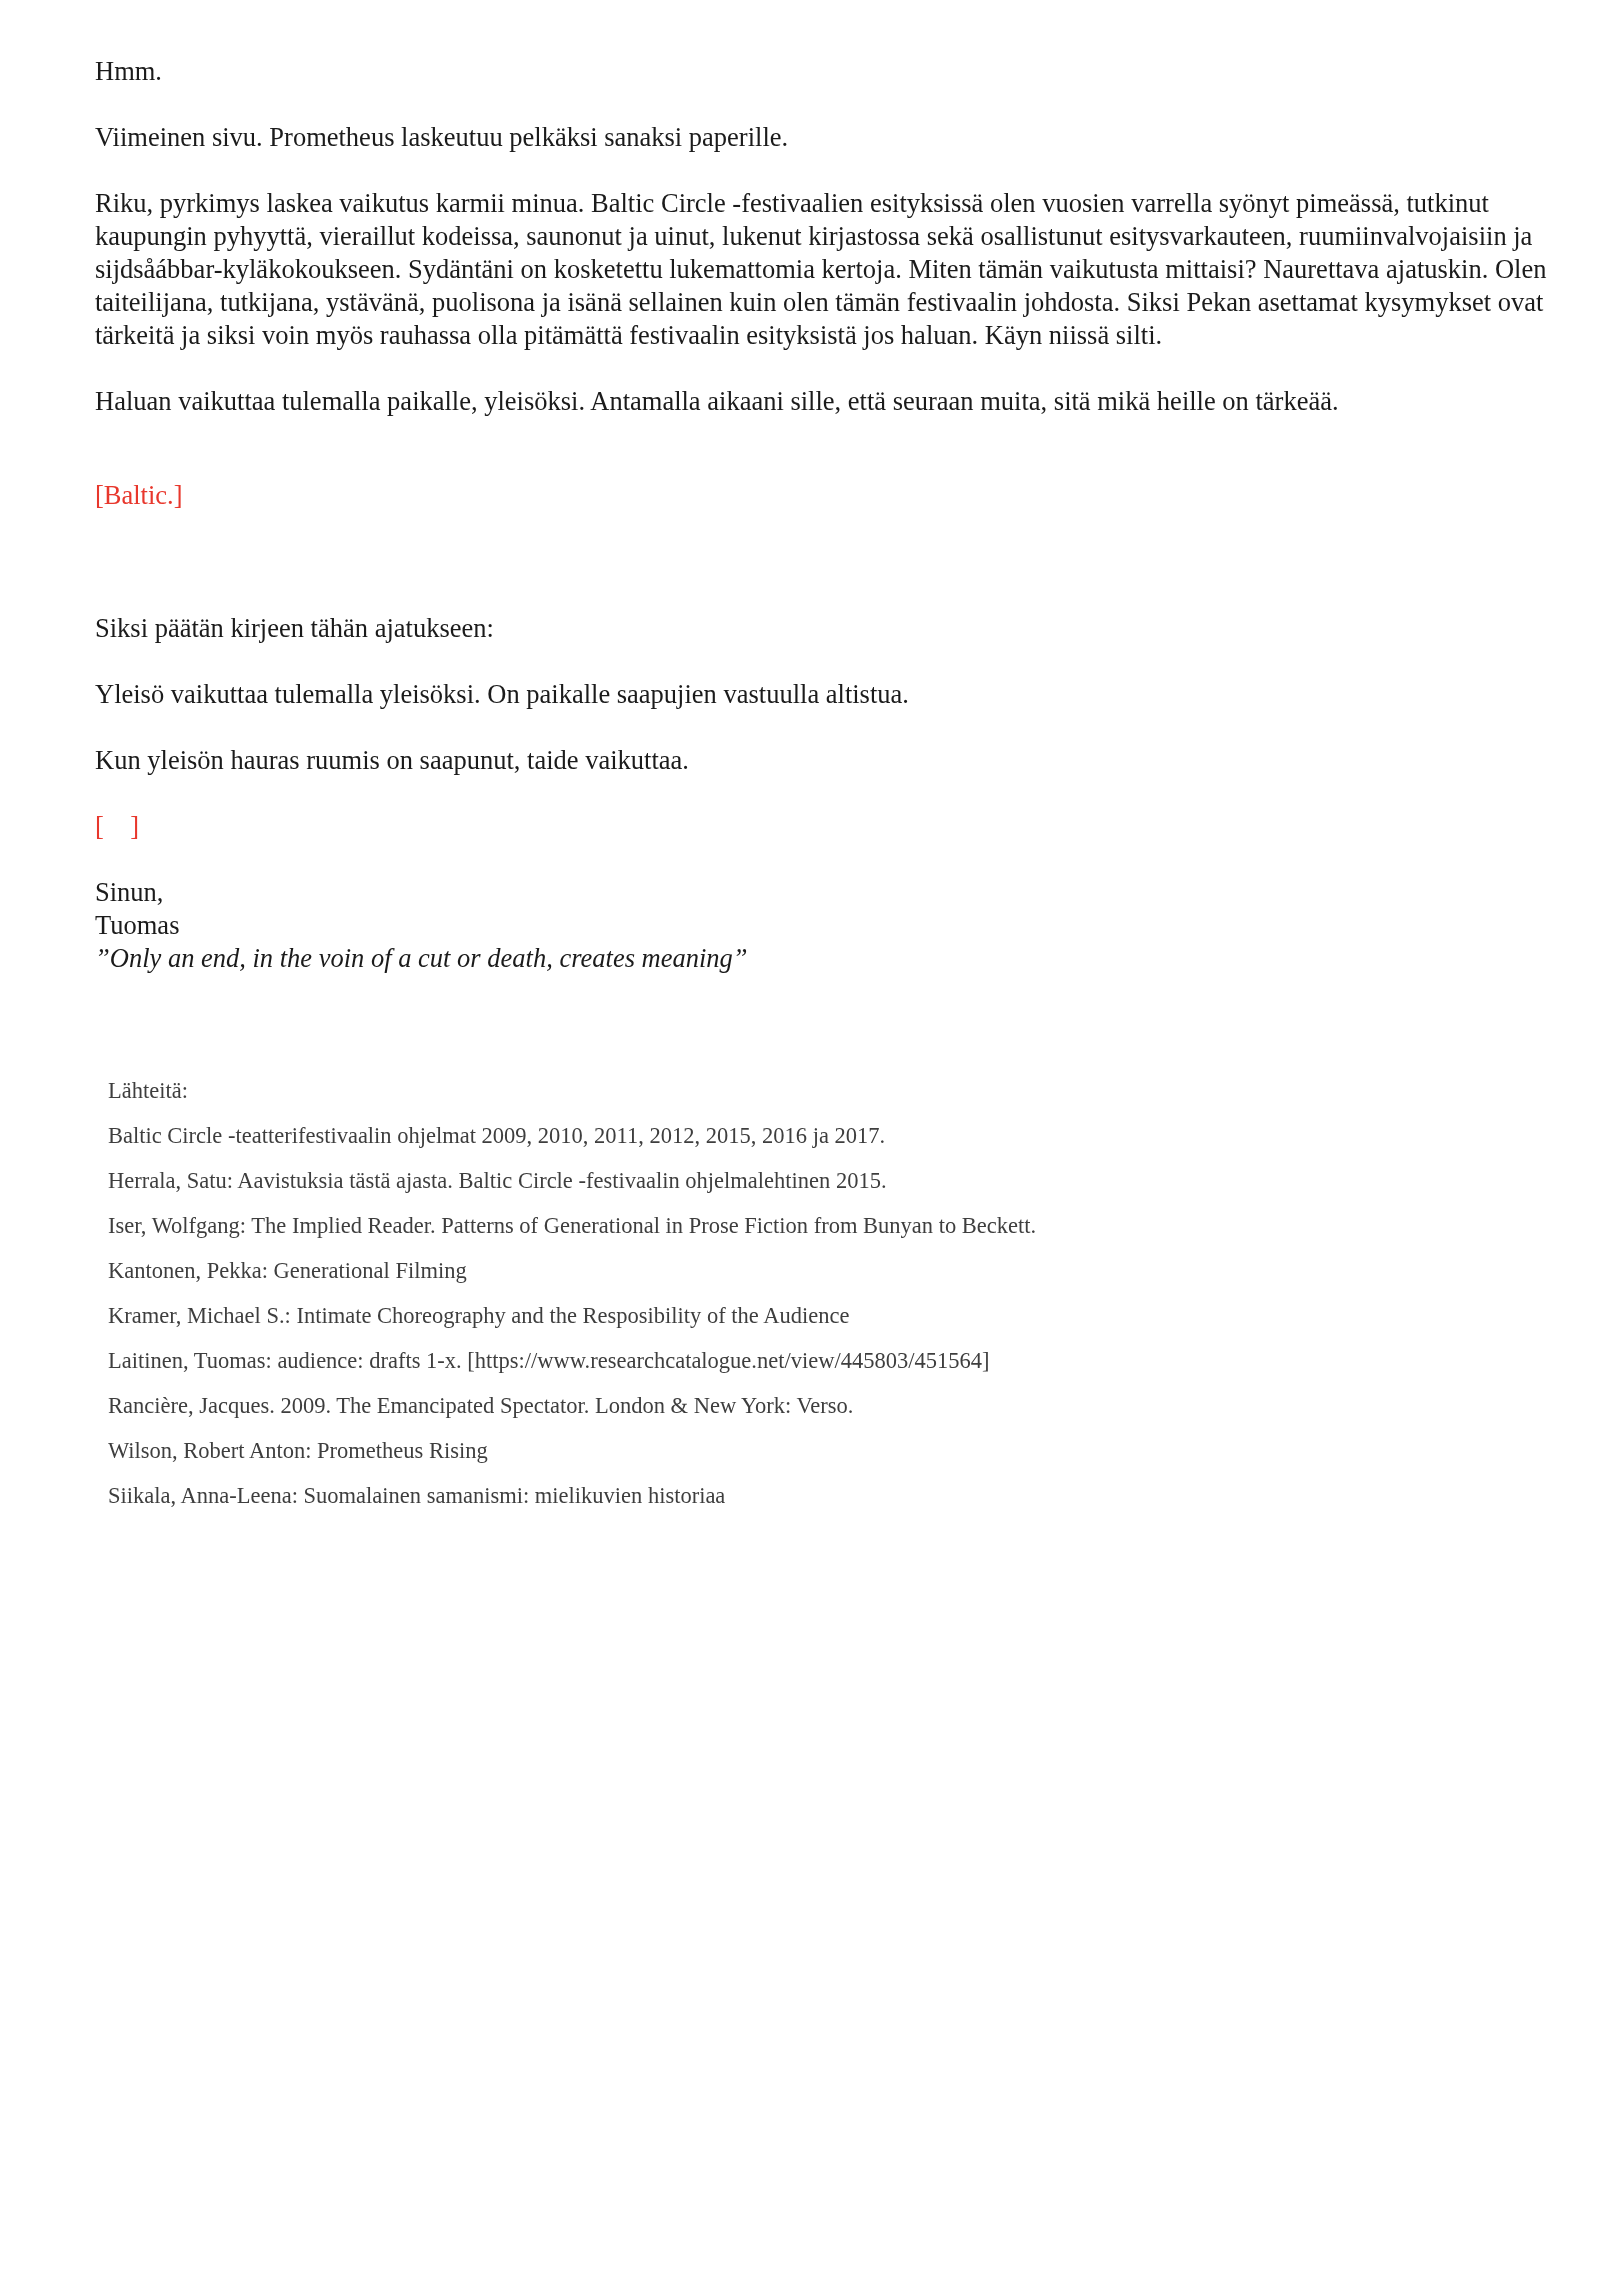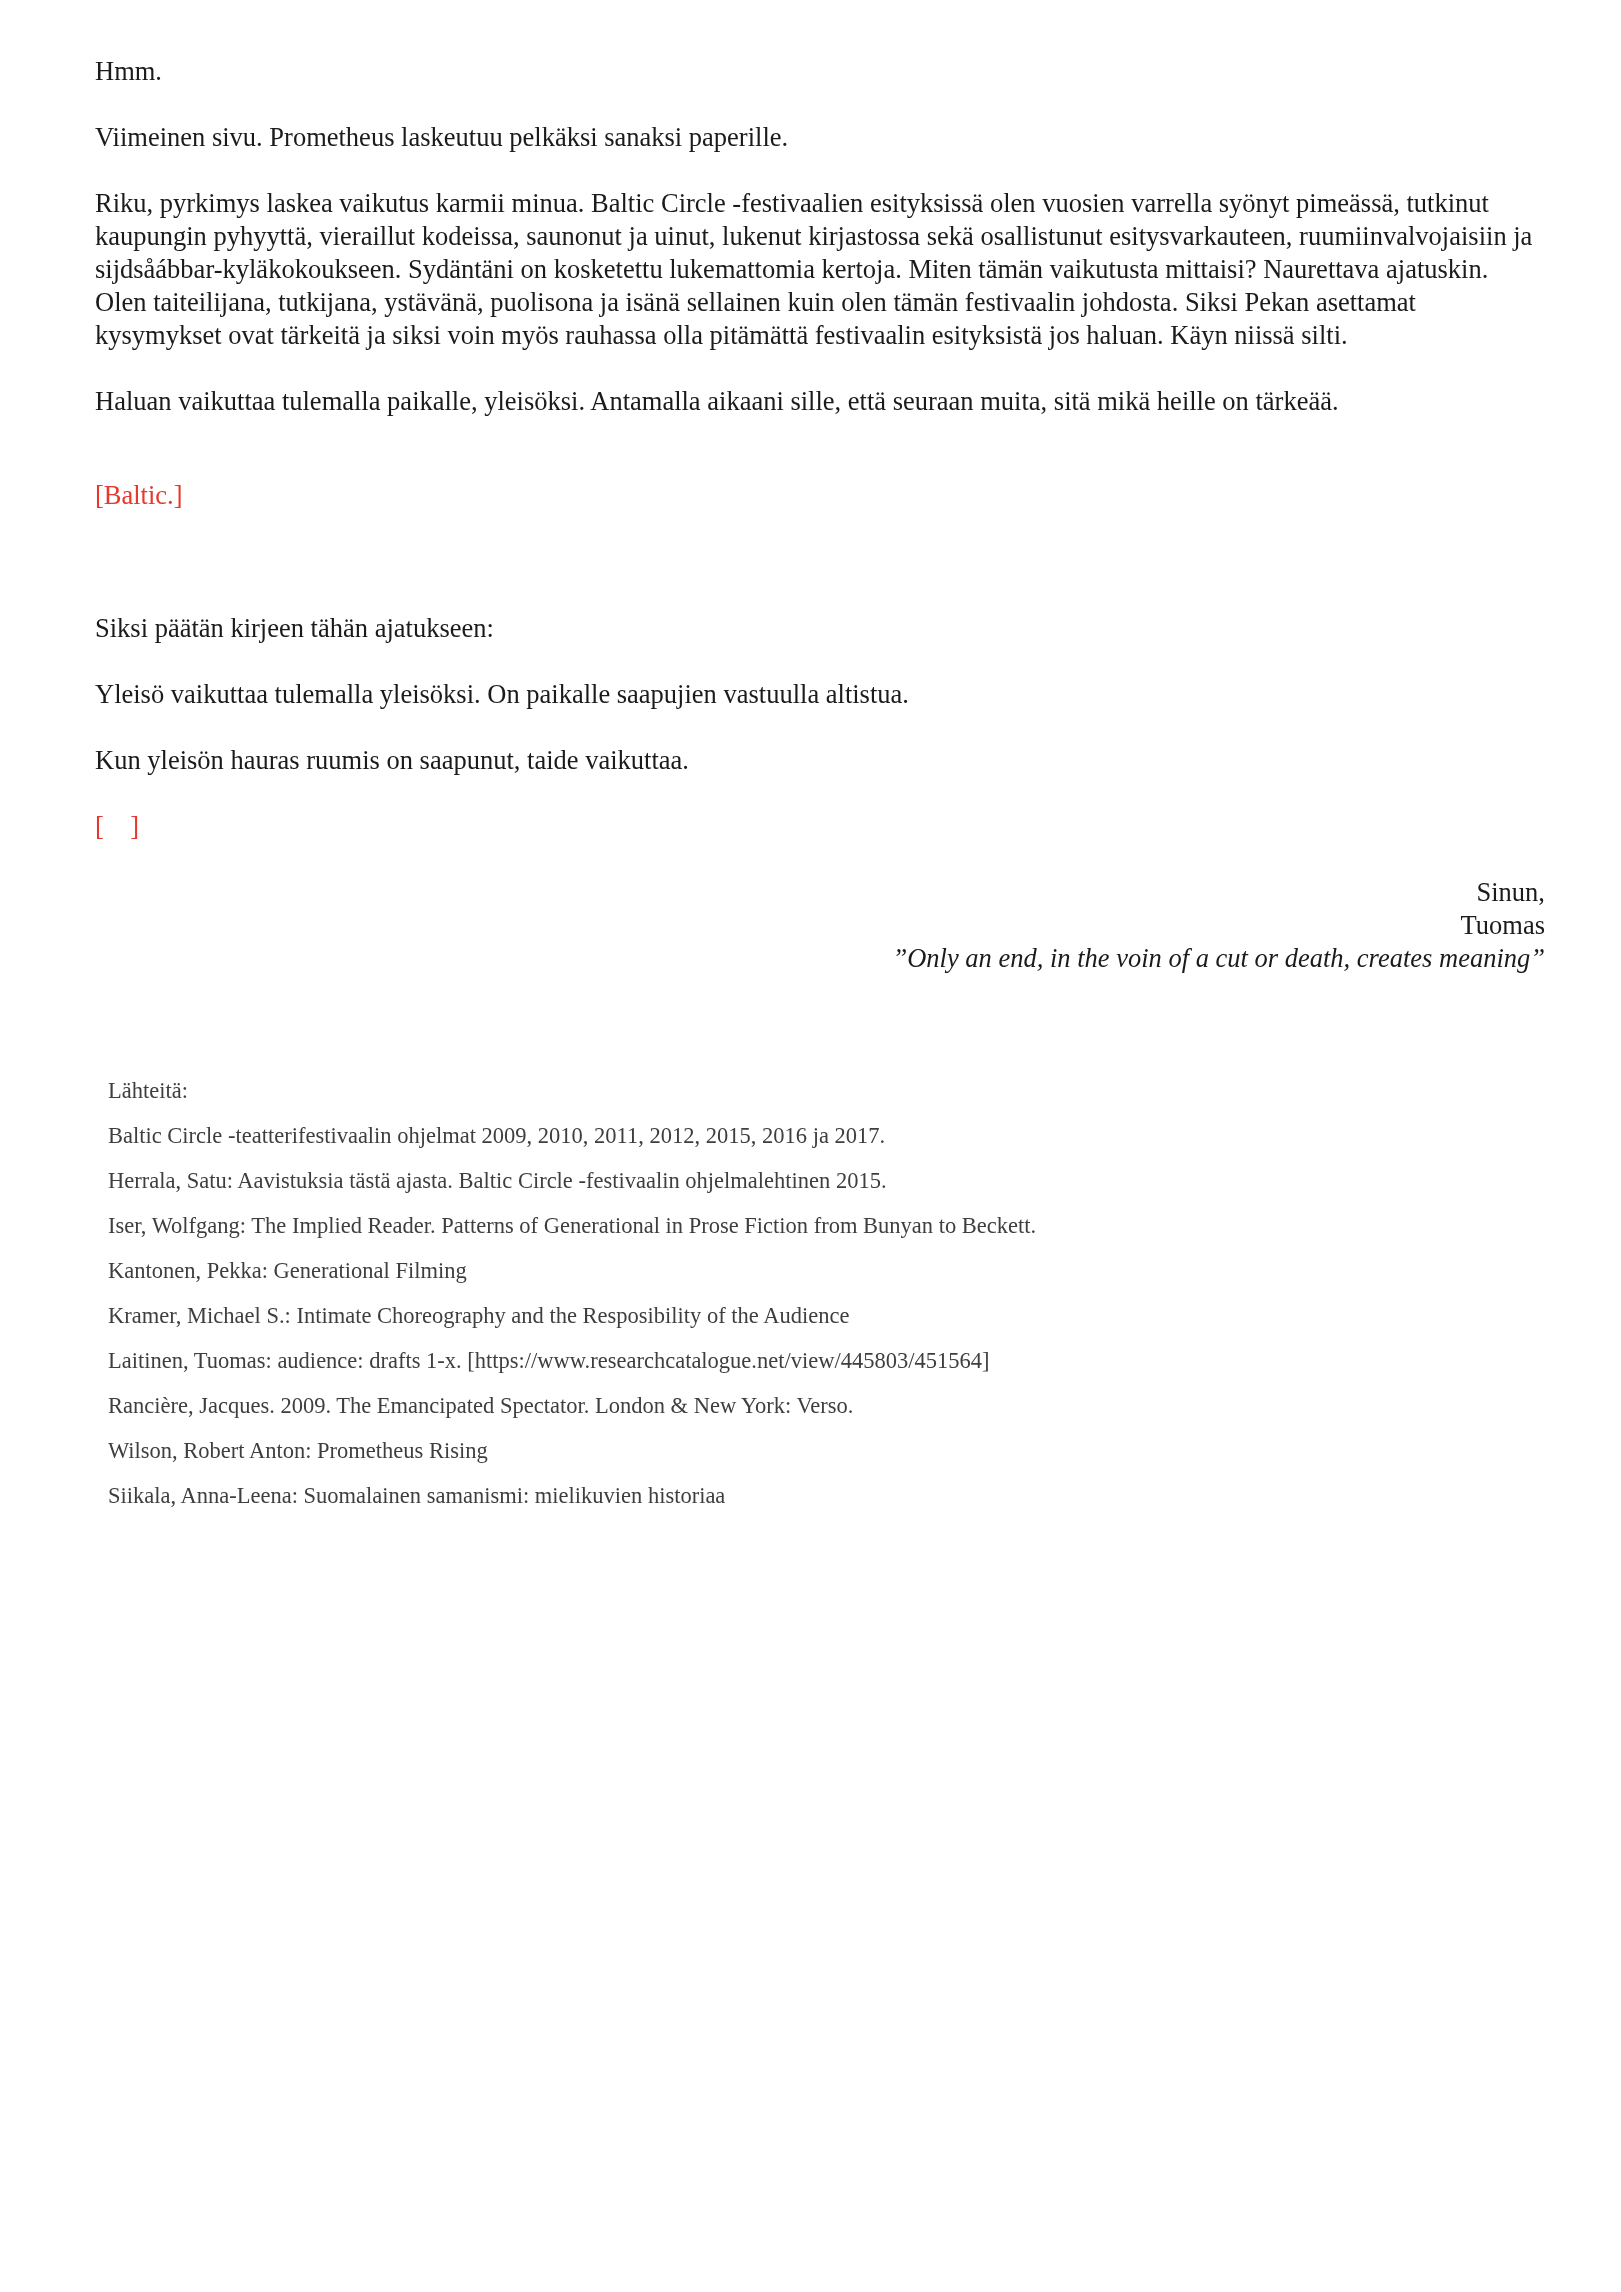--- a/index.html
+++ b/index.html
@@ -12,41 +12,40 @@
     height: 2293px;
     overflow: hidden;
     font-family: "Liberation Serif", "DejaVu Serif", serif;
     color: var(--body-text, #1b1b1b);
     -webkit-font-smoothing: antialiased;
   }
   .page {
     box-sizing: border-box;
     width: 1621px;
     height: 2293px;
-    padding: 55px 76px 0 95px;
+    padding: 55px 41px 0 95px;
   }
   p.body {
     margin: 0 0 33px 0;
     font-size: 26.5px;
     line-height: 33px;
     color: var(--body-text, #1b1b1b);
   }
   .pause-marker {
     margin: 61px 0 100px 0 !important;
     color: var(--accent-red, #e8372c) !important;
   }
   .blank-marker {
     color: var(--accent-red, #e8372c) !important;
     white-space: pre;
   }
   .signature p.sig-line {
     margin: 0;
     font-size: 26.5px;
     line-height: 33px;
-    text-align: right;
   }
   .quote {
     font-style: italic;
   }
   .references {
     margin-top: 100px;
   }
   .references p.ref {
     margin: 13px;
     font-size: 22.5px;

